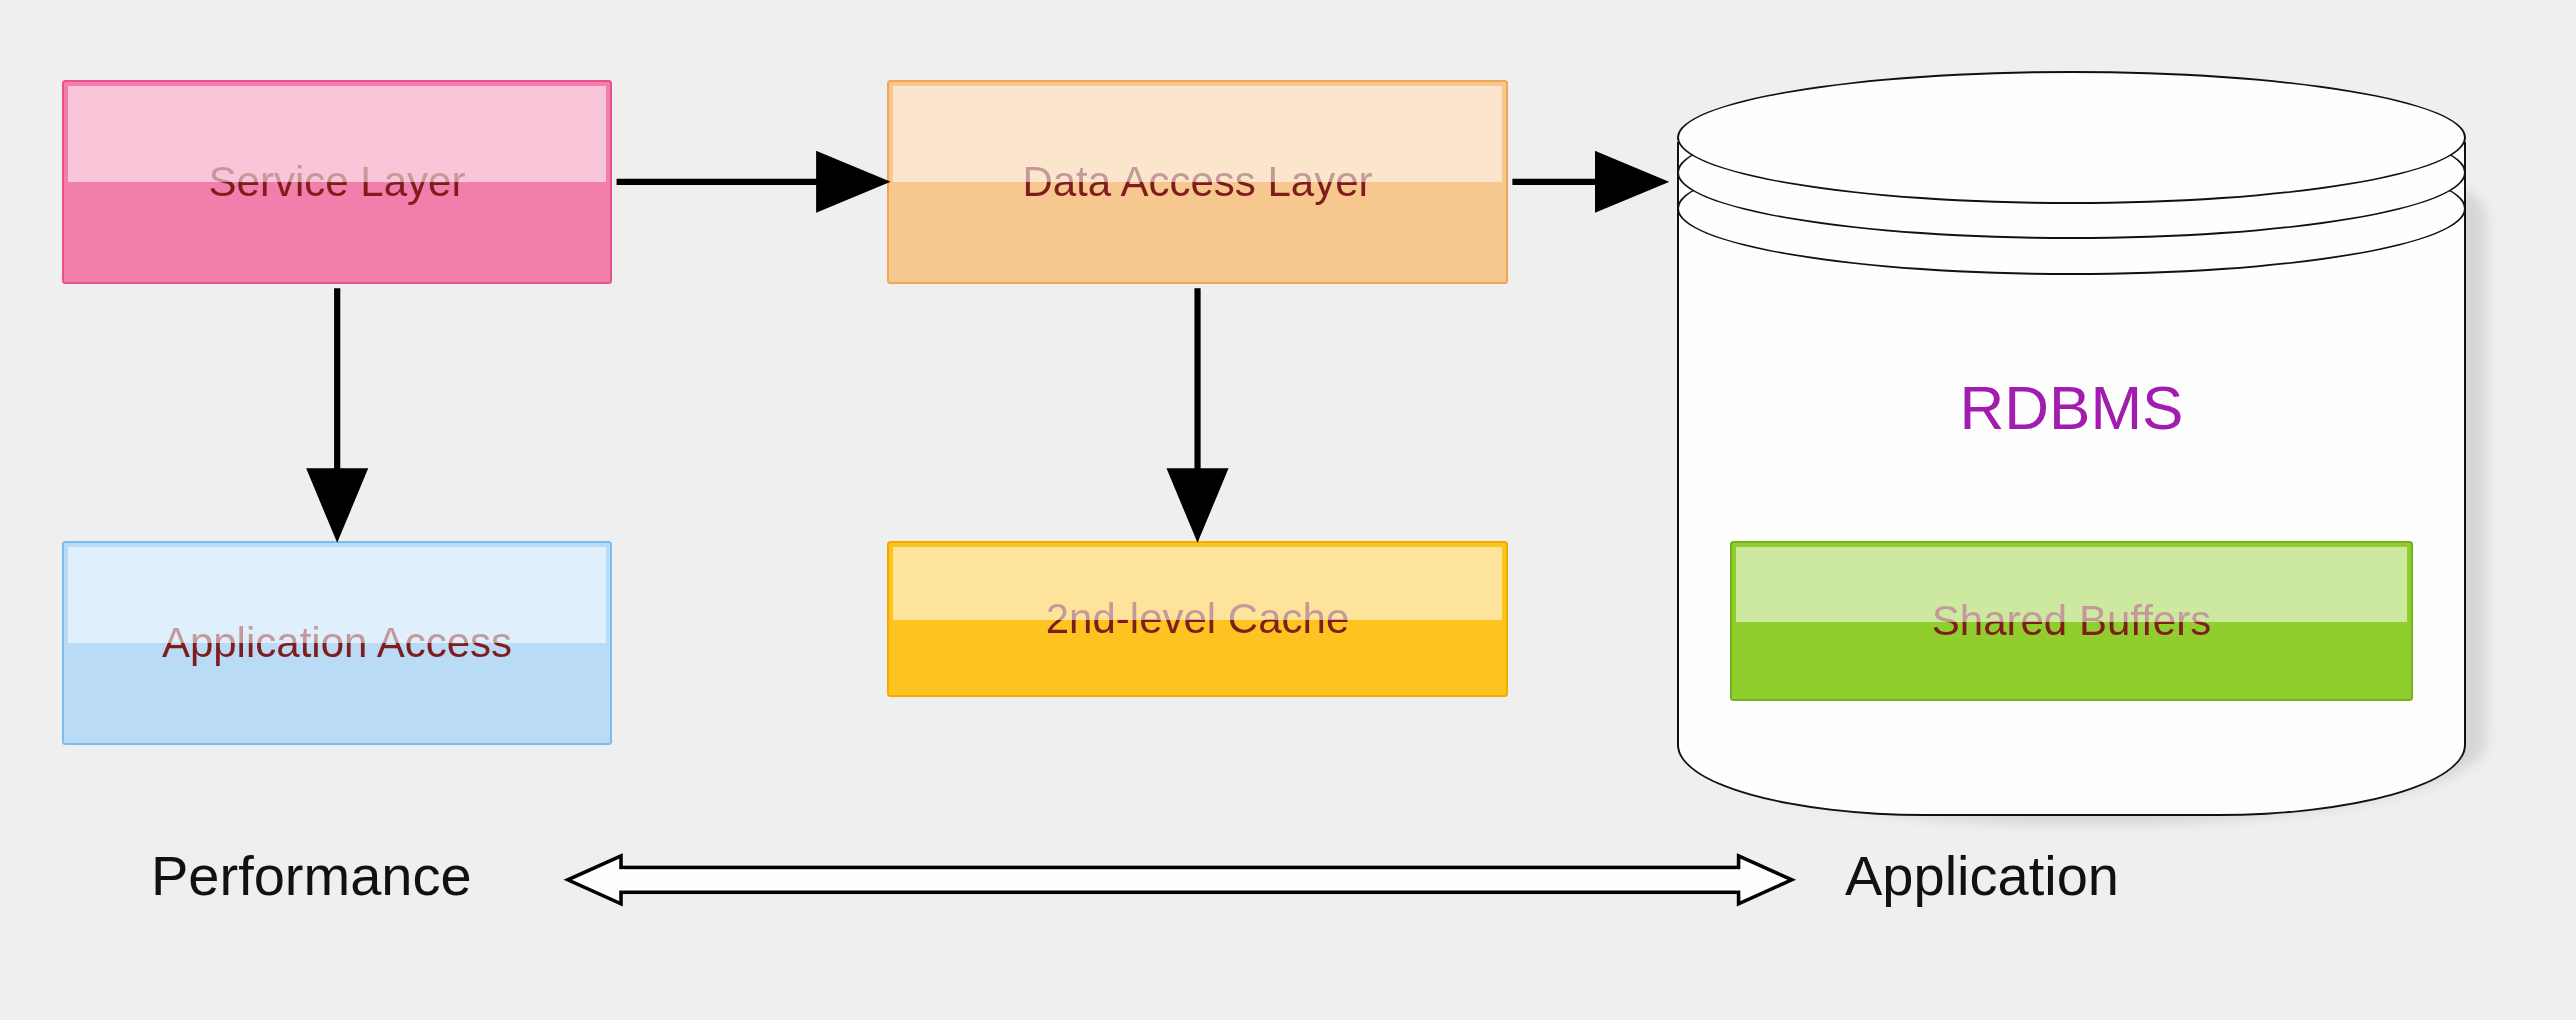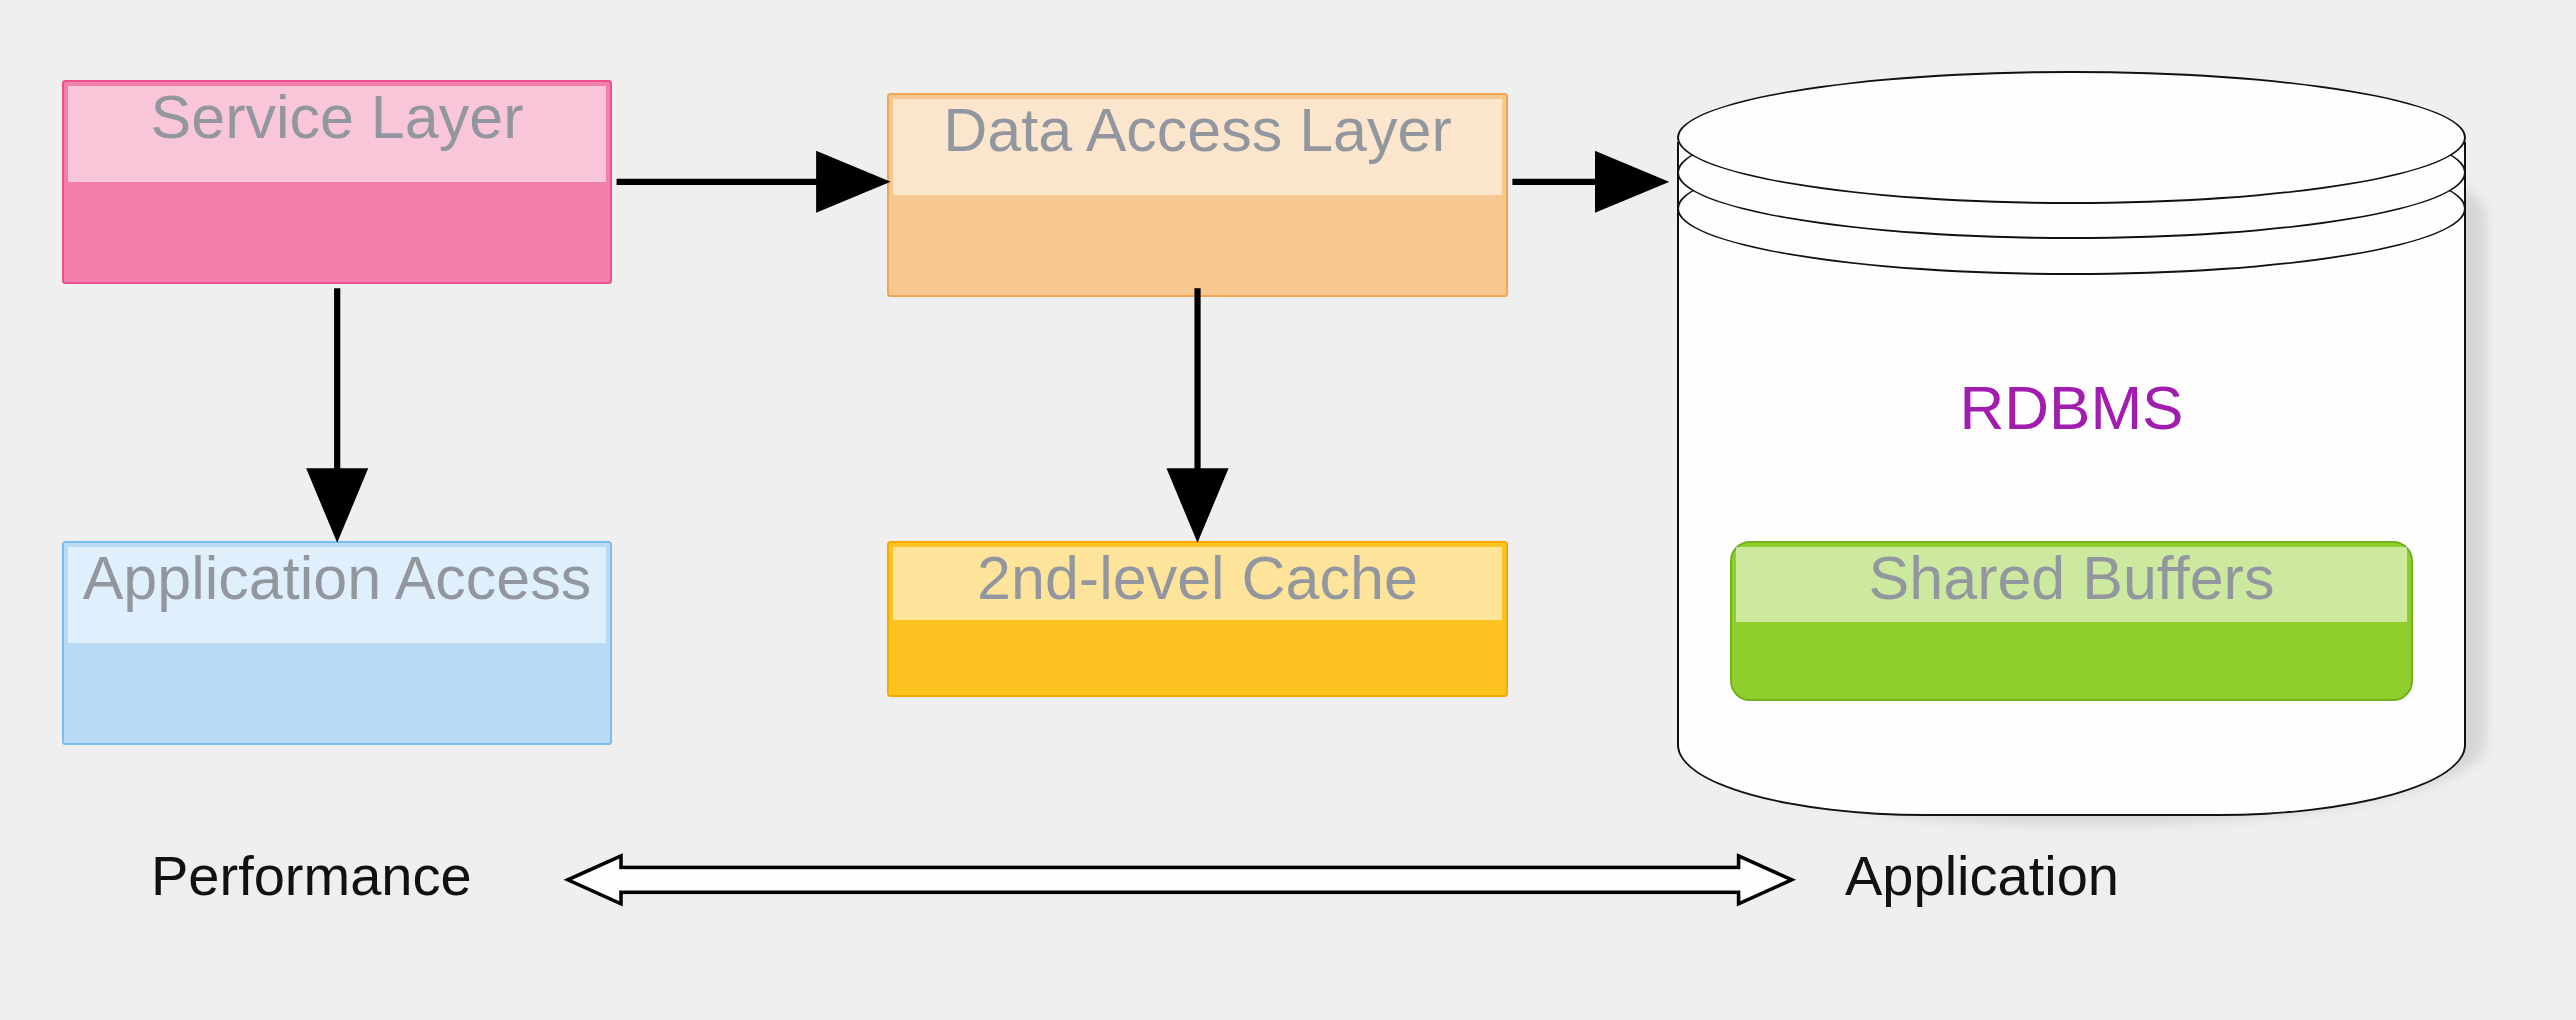--- a/index.html
+++ b/index.html
@@ -15,44 +15,44 @@
     position: relative;
     width: 2576px;
     height: 1020px;
   }
   .node {
     position: absolute;
     box-sizing: border-box;
     border-width: 2.7px;
     border-style: solid;
     display: flex;
-    align-items: flex-start;
+    align-items: center;
     justify-content: center;
-    font-size: 61px;
-    color: #0f172a;
+    font-size: 42px;
+    color: #7f1d1d;
     text-align: center;
     border-radius: 3.5px;
   }
   
   .node::after {
     content: "";
     position: absolute;
     left: 4.4px;
     right: 4.4px;
     top: 4.4px;
     height: 48%;
     background: rgba(255,255,255,0.55);
     pointer-events: none;
   }
 
   .pink  { background: #f27fab; border-color: #ec4f8e; }
   .orange{ background: #f6c890; border-color: #f1a556; }
   .blue  { background: #b9dbf6; border-color: #7cbdf0; }
   .gold  { background: #fdc421; border-color: #f6aa00; }
-  .green { background: #8fce2c; border-color: #74b21c; border-radius: 20px; }
+  .green { background: #8fce2c; border-color: #74b21c; }
 
   .bottom-label {
     position: absolute;
     font-size: 56px;
     color: #111;
   }
 
   
   .db {
     position: absolute;
@@ -96,21 +96,21 @@
 </style>
 </head>
 <body>
 
 <div class="canvas">
 
   <div class="node pink" style="left:62px; top:80px; width:550px; height:204px;">
     <span>Service Layer</span>
   </div>
 
-  <div class="node orange" style="left:887px; top:80px; width:621px; height:204px;margin-top:13px;">
+  <div class="node orange" style="left:887px; top:80px; width:621px; height:204px;">
     <span>Data Access Layer</span>
   </div>
 
   <div class="node blue" style="left:62px; top:541px; width:550px; height:204px;">
     <span>Application Access</span>
   </div>
 
   <div class="node gold" style="left:887px; top:541px; width:621px; height:156px;">
     <span>2nd-level Cache</span>
   </div>

